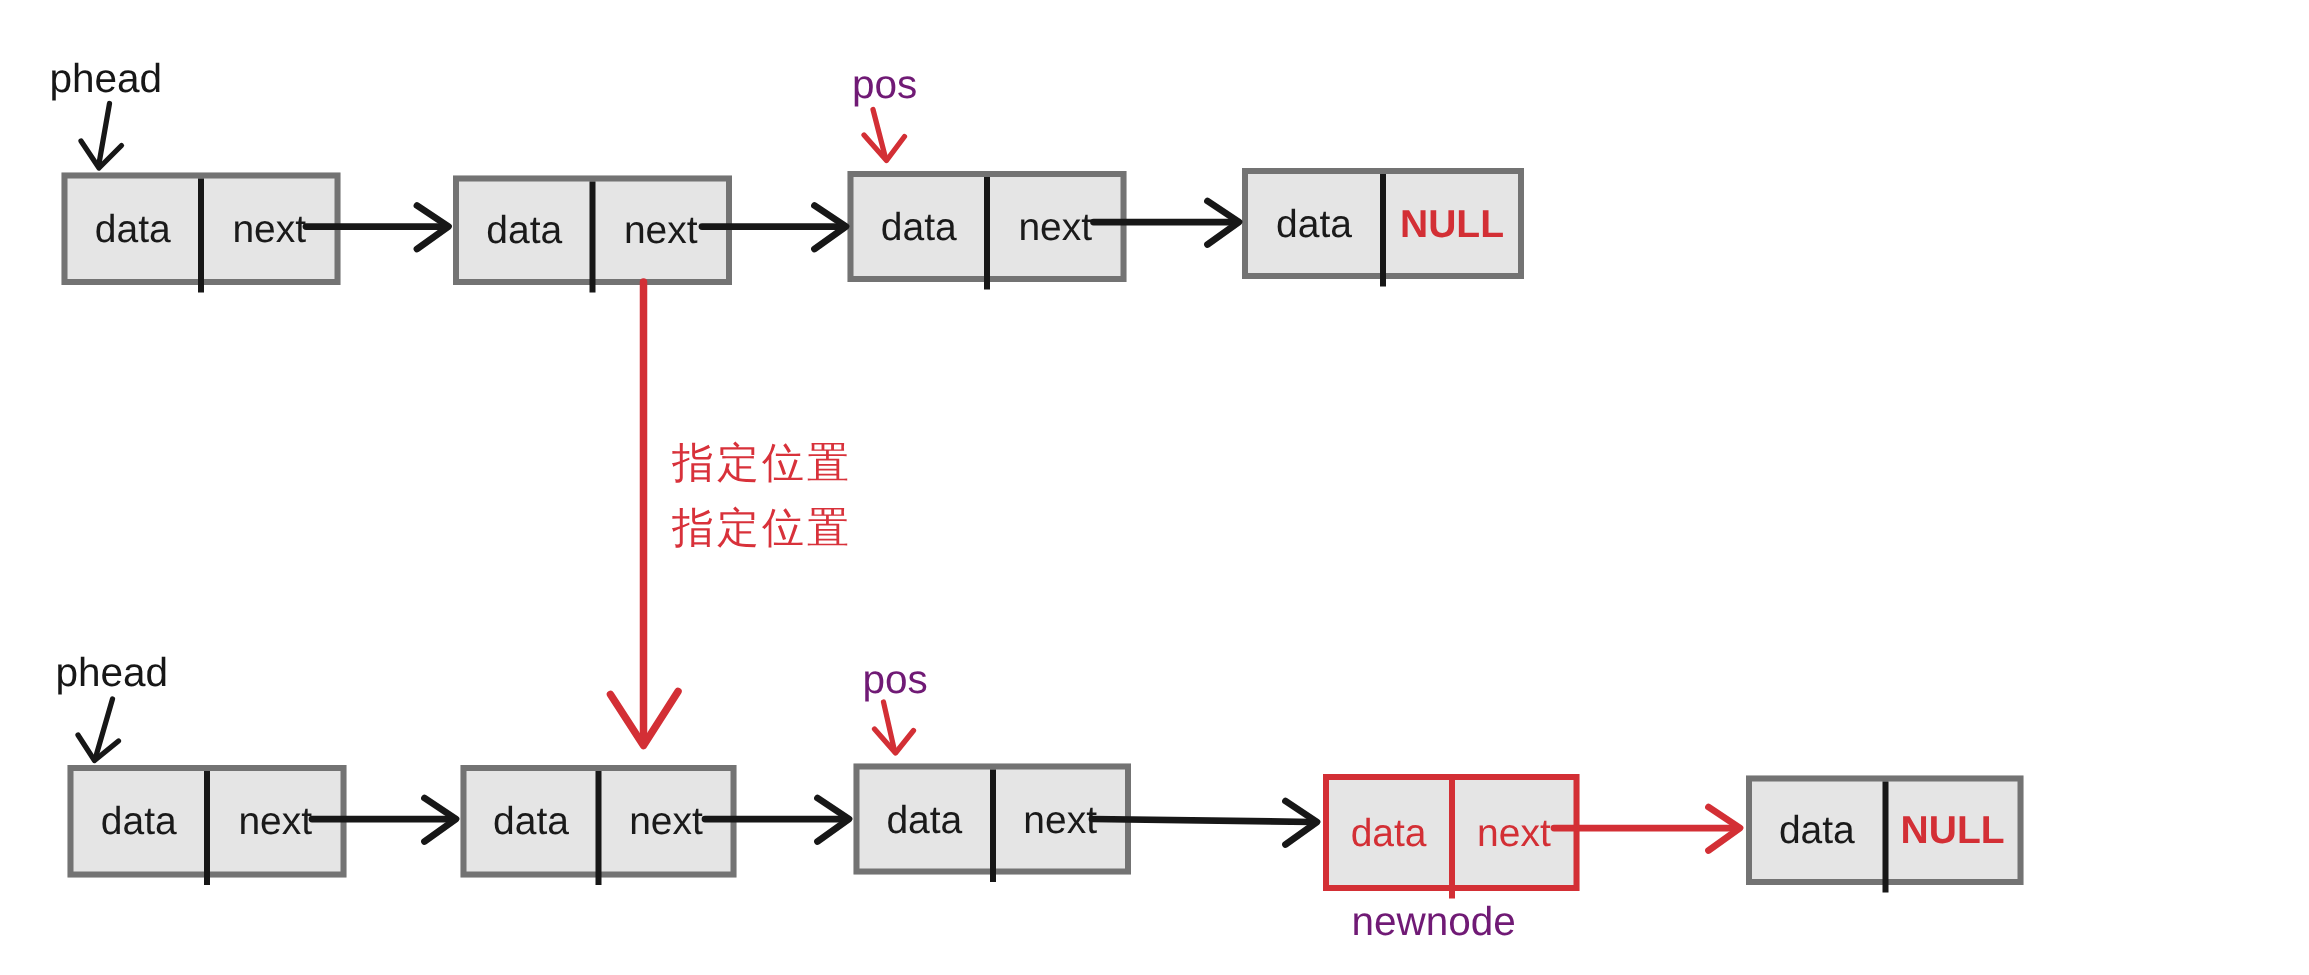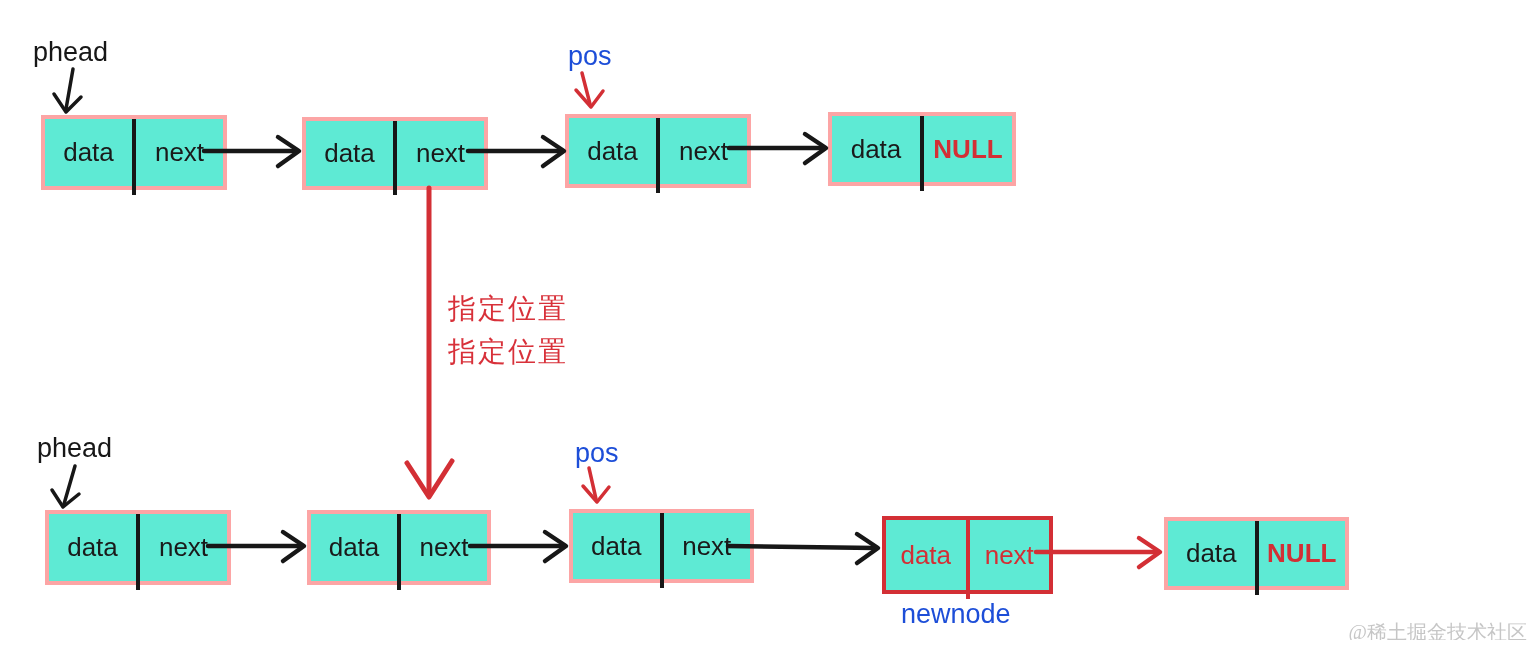--- a/index.html
+++ b/index.html
@@ -15,22 +15,22 @@
     position: absolute;
     left: 0; top: 0;
     width: 1539px; height: 650px;
     z-index: 3;
     pointer-events: none;
   }
   .node {
     position: absolute;
     display: flex;
     align-items: stretch;
-    border: 4px solid #fca5a5;
-    background: #5eead4;
+    border: 4px solid #737373;
+    background: #e5e5e5;
     z-index: 2;
     overflow: visible;
   }
   .node .cell {
     flex: 1 1 0;
     display: flex;
     align-items: center;
     justify-content: center;
     font-size: 26px;
     color: #1a1a1a;
@@ -48,21 +48,21 @@
   .node.red-node .cell { color: #d32f35; }
   .cell.red-text { color: #d32f35 !important; font-weight: bold; }
   .lbl {
     position: absolute;
     z-index: 4;
     font-size: 27px;
     color: #171717;
     white-space: nowrap;
     line-height: 1;
   }
-  .lbl.red { color: #1d4ed8; text-align: center; }
+  .lbl.red { color: #701a75; text-align: center; }
   .note-line {
     position: absolute;
     z-index: 4;
     font-size: 28px;
     color: #d8313a;
     white-space: nowrap;
     line-height: 1;
     letter-spacing: 2px;
     text-align: right;
   }
@@ -82,21 +82,20 @@
 
 <div class="canvas">
 
   <div class="lbl" style="left:33px; top:39px;">phead</div>
   <div class="lbl red" style="left:568px; top:43px;">pos</div>
   <div class="lbl" style="left:37px; top:435px;">phead</div>
   <div class="lbl red" style="left:575px; top:440px;">pos</div>
   <div class="note-line" style="left:448px; top:295px;">指定位置</div>
   <div class="note-line" style="left:448px; top:338px;">指定位置</div>
   <div class="lbl red" style="left:901px; top:601px;">newnode</div>
-  <div class="watermark">@稀土掘金技术社区</div>
 
   <div class="node" style="left:41px; top:115px; width:178px; height:67px;">
     <div class="cell">data</div>
     <div class="vdiv"></div>
     <div class="cell">next</div>
   </div>
   <div class="node" style="left:302px; top:117px; width:178px; height:65px;">
     <div class="cell">data</div>
     <div class="vdiv"></div>
     <div class="cell">next</div>

